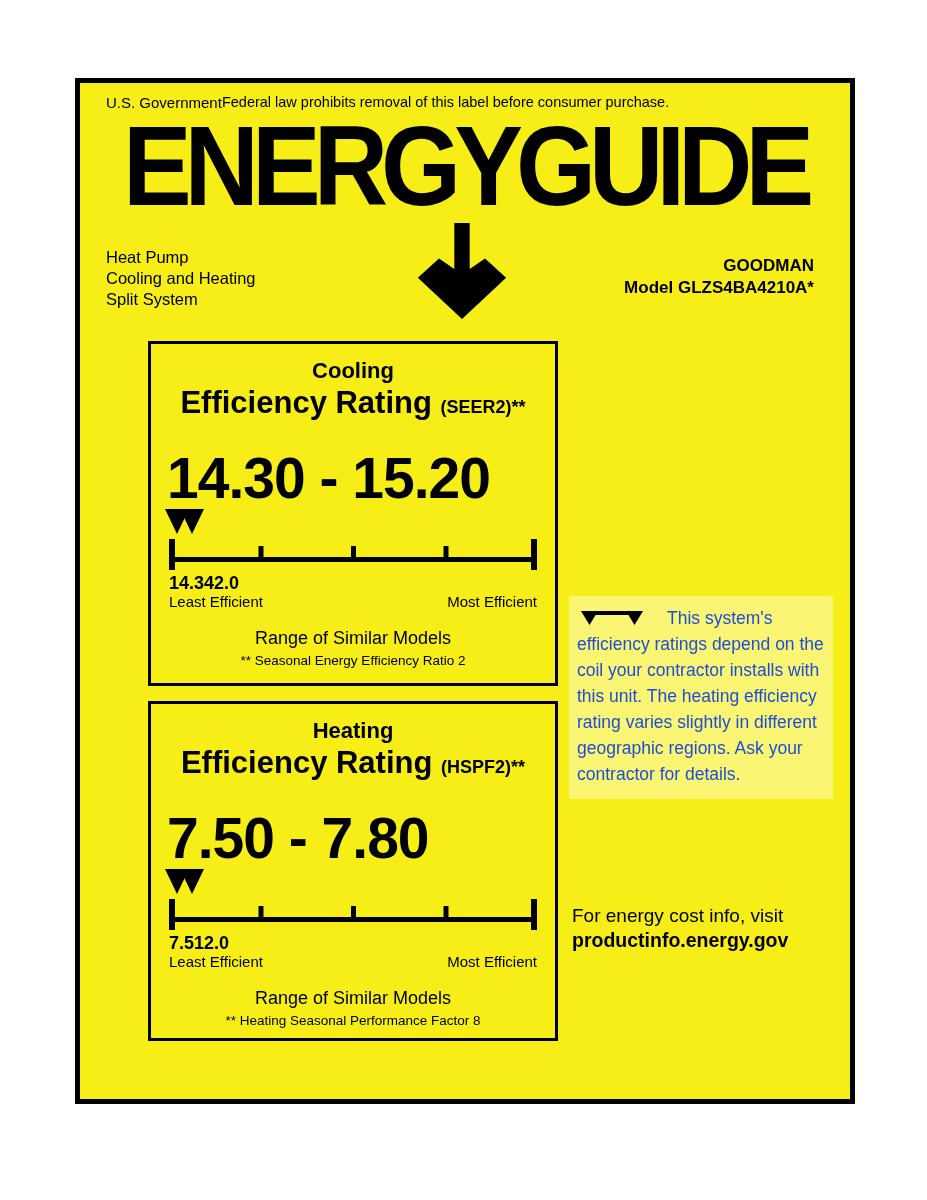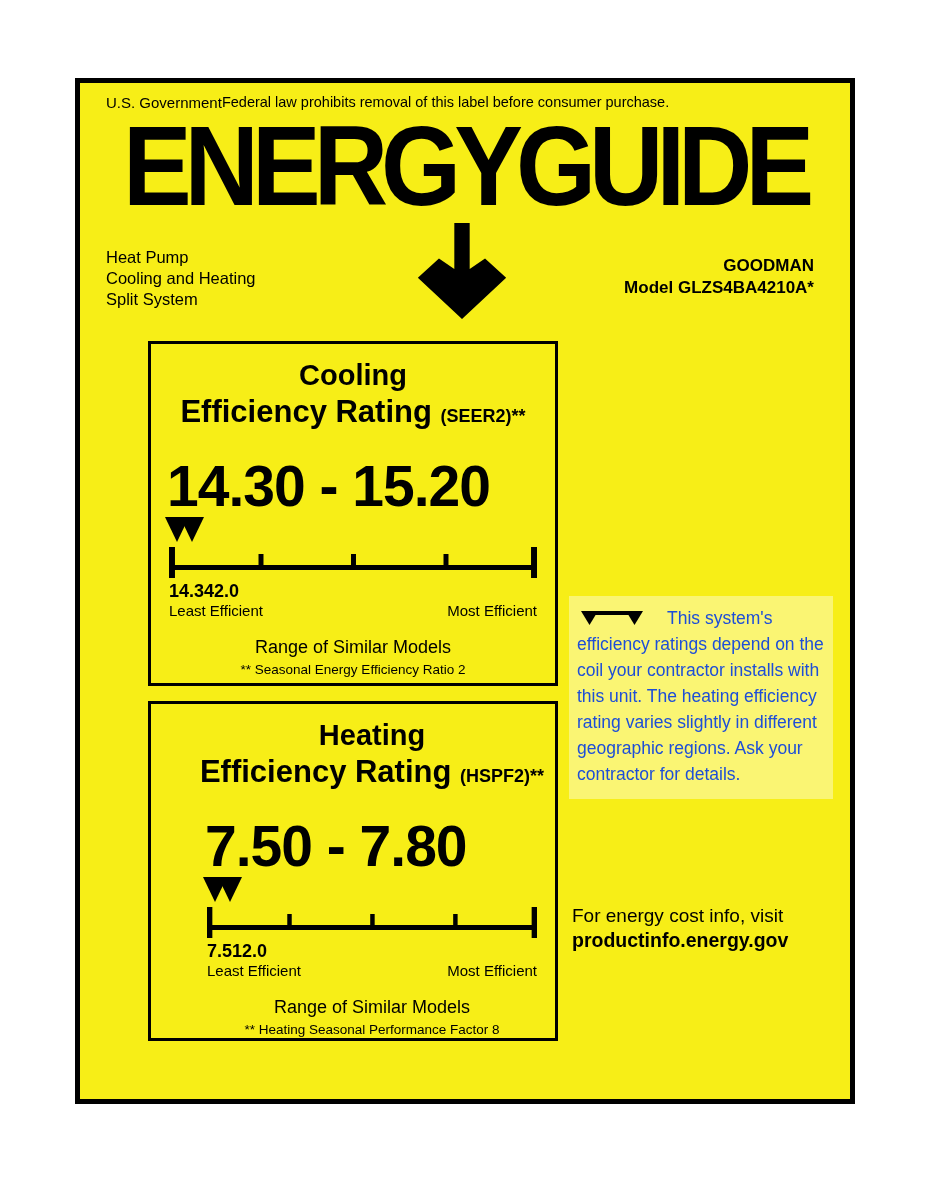--- a/index.html
+++ b/index.html
@@ -26,22 +26,22 @@
   
   .arrow { position:absolute; left:334px; top:140px; width:96px; height:96px; }
 
   
   .prod-left { position:absolute; left:26px; top:164px; font-weight:normal; font-size:16.5px; line-height:21px; }
   .prod-right { position:absolute; right:36px; top:172px; font-weight:bold; font-size:17px; line-height:22px; text-align:right;margin-left:28px; }
 
   
   .ebox { position:absolute; left:68px; width:410px; border:3px solid #000; text-align:center; }
   .ebox.cooling { top:258px; height:345px; }
-  .ebox.heating { top:618px; height:340px;padding-left:38px; }
-  .ebox .title { font-size:29px; font-weight:bold; margin-top:14px; line-height:1.2; }
+  .ebox.heating { top:618px; height:340px; }
+  .ebox .title { font-size:22px; font-weight:bold; margin-top:14px; line-height:1.2; }
   .rating-line { font-size:31px; font-weight:bold; line-height:1.2; }
   .rating-suffix { font-size:18px; font-weight:bold; }
   .bignum { text-align:left; padding-left:16px; margin-top:28px; font-size:57px; font-weight:bold; line-height:1; letter-spacing:-1px; white-space:nowrap; }
   .marker { display:block; margin:2px 0 0 14px; width:46px; height:26px; }
   .scale-wrap { padding:0 18px; margin-top:2px; }
   .scale { display:block; width:100%; height:34px; }
   .scale-nums { display:flex; justify-content:flex-start; padding:0 18px; font-size:18px; font-weight:bold; line-height:1.1; margin-top:3px; }
   .scale-labels { display:flex; justify-content:space-between; padding:0 18px; font-size:15px; line-height:1.2; }
   .models { font-size:18px; margin-top:17px; }
   .footnote { font-size:13.5px; margin-top:4px; }

